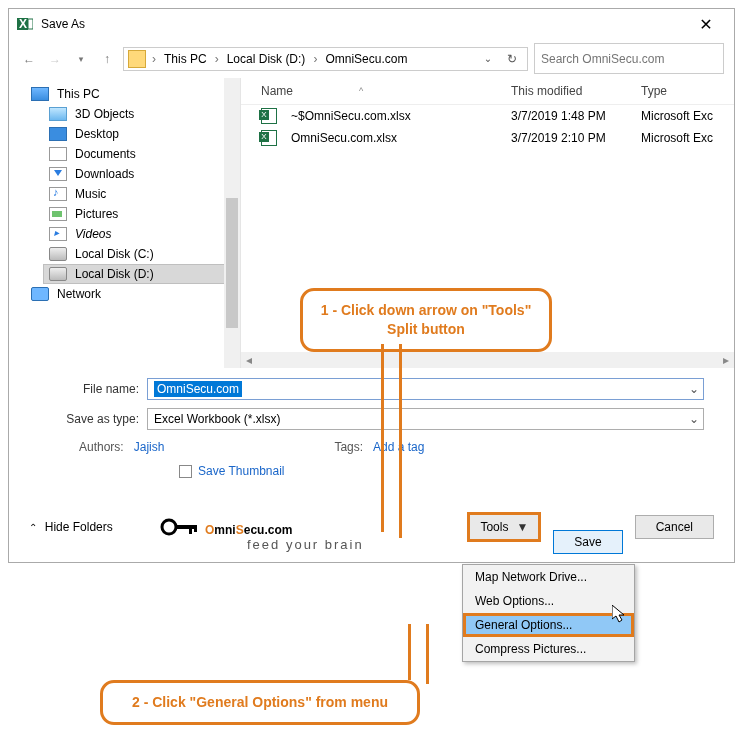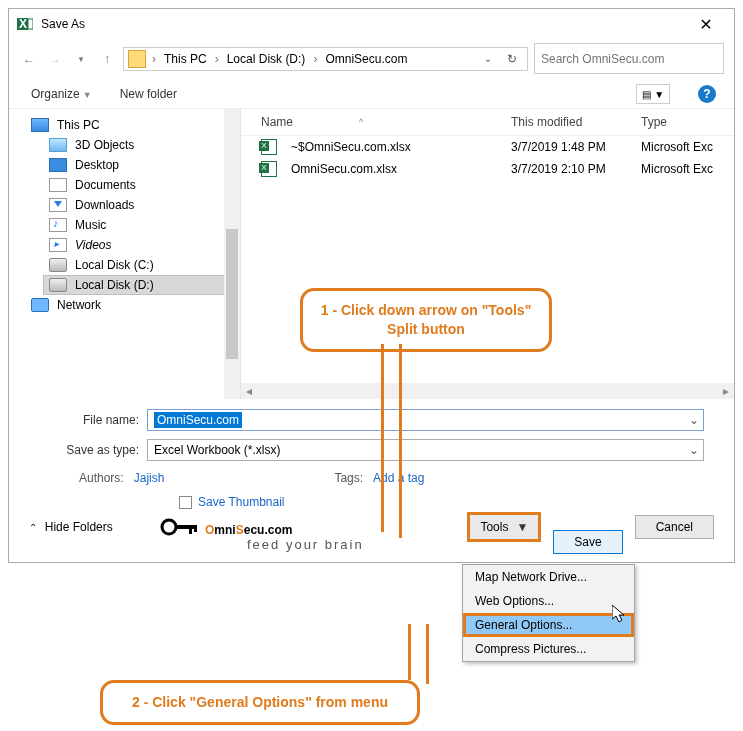--- a/index.html
+++ b/index.html
@@ -150,27 +150,20 @@
       <div class="addrbtns">
         <div class="addrbtn" style="font-size:10px;">⌄</div>
         <div class="addrbtn">↻</div>
       </div>
     </div>
     <div class="searchbox">
       <input placeholder="Search OmniSecu.com" style="">
     </div>
   </div>
 
-  <div class="toolrow">
-    <div class="txt"><span>Organize</span><span class="ch">▼</span></div>
-    <div class="txt">New folder</div>
-    <div class="fill"></div>
-    <div class="viewbtn" style="font-size:10px;">▤ ▼</div>
-    <div class="help">?</div>
-  </div>
 
   <div class="bodysplit">
     <div class="tree" id="tree">
       <div class="tree-item" style="margin-left: 0px;">
           <div class="tree-ico pc-ico"></div>
           <span>This PC</span>
         </div>
         <div class="tree-item" style="margin-left: 18px;">
           <div class="tree-ico cube-ico"></div>
           <span>3D Objects</span>
@@ -183,20 +176,24 @@
           <div class="tree-ico doc-ico"></div>
           <span>Documents</span>
         </div>
         <div class="tree-item" style="margin-left: 18px;">
           <div class="tree-ico dl-ico"></div>
           <span>Downloads</span>
         </div>
         <div class="tree-item" style="margin-left: 18px;">
           <div class="tree-ico mus-ico"></div>
           <span>Music</span>
+        </div>
+        <div class="tree-item" style="margin-left: 18px;">
+          <div class="tree-ico pic-ico"></div>
+          <span>Pictures</span>
         </div>
         <div class="tree-item" style="margin-left: 18px; font-style: italic;">
           <div class="tree-ico vid-ico"></div>
           <span>Videos</span>
         </div>
         <div class="tree-item" style="margin-left: 18px;">
           <div class="tree-ico disk-ico"></div>
           <span>Local Disk (C:)</span>
         </div>
         <div class="tree-item sel" style="margin-left: 18px;">

